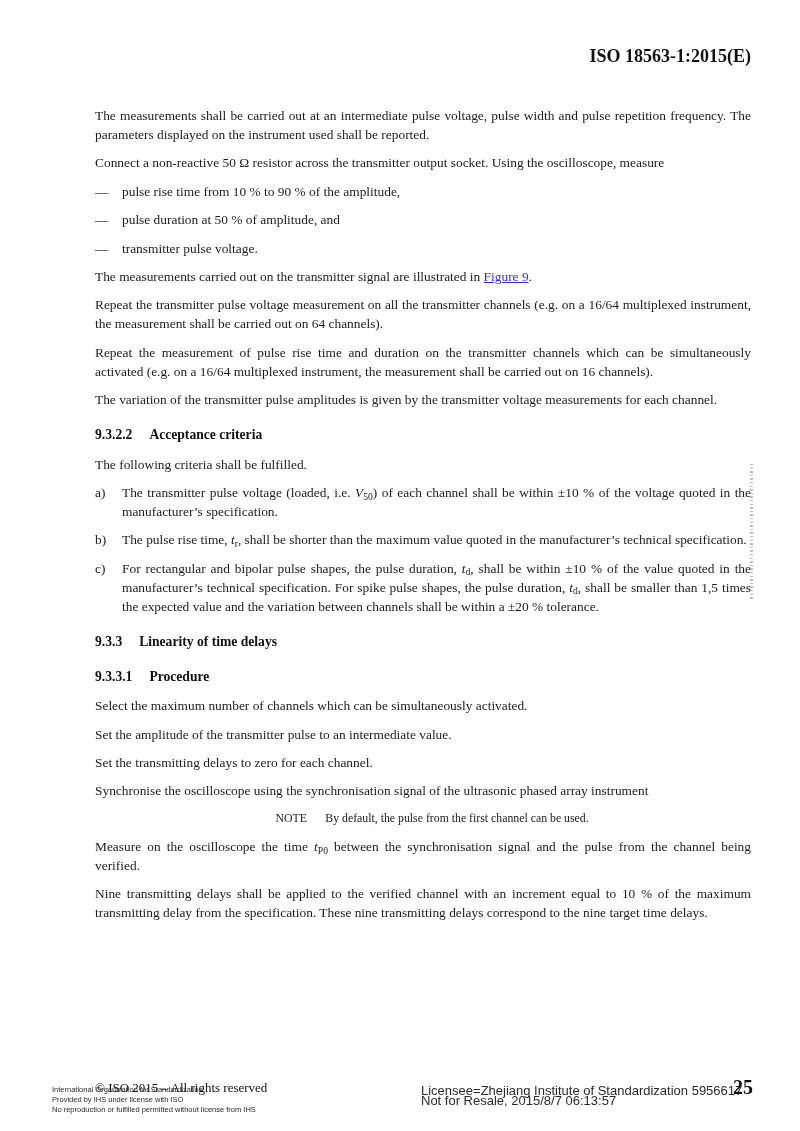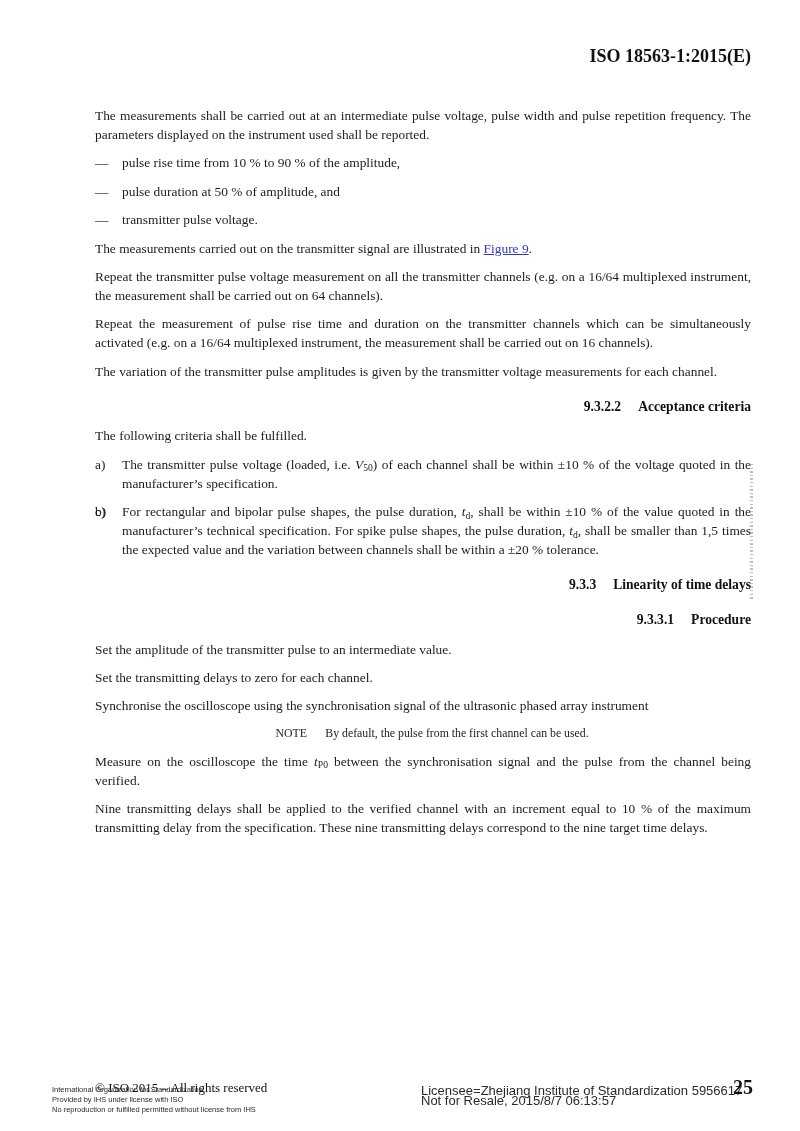--- a/index.html
+++ b/index.html
@@ -15,21 +15,21 @@
     position:absolute;top:46px;left:95px;width:656px;
     text-align:right;font-weight:bold;font-size:18px;color:#111;
   }
   .content{
     position:absolute;top:106px;left:95px;width:656px;
     font-size:13.4px;line-height:19px;text-align:justify;
   }
   .content p{margin:0 0 9.4px;}
   .li{position:relative;padding-left:27px;margin:0 0 9.4px;}
   .li-label{position:absolute;left:0;top:0;}
-  .h{font-weight:bold;font-size:13.6px;margin:16px 0 10.5px;text-align:right;color:#111;}
+  .h{font-weight:bold;font-size:13.6px;margin:16px 0 10.5px;text-align:left;color:#111;}
   .h .h-num{display:inline-block;margin-right:17px;}
   .note{font-size:11.8px;line-height:16px;margin:2px 0 11px;text-align:center;}
   .note-label{display:inline-block;width:68px;}
   sub{font-size:0.72em;line-height:0;position:relative;vertical-align:baseline;top:0.28em;}
   i.var{font-style:italic;}
   a.link{color:#3333cc;text-decoration:underline;cursor:pointer;margin-top:9px;}
   .watermark{
     position:absolute;left:750px;top:464px;width:3px;height:136px;
     background:repeating-linear-gradient(to bottom,
       rgba(100,112,145,0.45) 0px, rgba(100,112,145,0.45) 1.5px,
@@ -50,20 +50,21 @@
 <body>
 
 <div class="page">
 
   <div class="header">ISO 18563-1:2015(E)</div>
 
   <div class="content">
 
     <p>The measurements shall be carried out at an intermediate pulse voltage, pulse width and pulse repetition frequency. The parameters displayed on the instrument used shall be reported.</p>
 
+    <p>Connect a non-reactive 50 Ω resistor across the transmitter output socket. Using the oscilloscope, measure</p>
 
     <div class="li">
       <span class="li-label">—</span>
       <span>pulse rise time from 10 % to 90 % of the amplitude,</span>
     </div>
     <div class="li">
       <span class="li-label">—</span>
       <span>pulse duration at 50 % of amplitude, and</span>
     </div>
     <div class="li">
@@ -85,35 +86,37 @@
 
     <p>The following criteria shall be fulfilled.</p>
 
     <div class="li">
       <span class="li-label">a)</span>
       <span><span>The transmitter pulse voltage (loaded, i.e. </span><i class="var">V</i><sub>50</sub><span>) of each channel shall be within ±10 % of the voltage quoted in the manufacturer’s specification.</span></span>
     </div>
 
     <div class="li">
       <span class="li-label">b)</span>
+      <span><span>The pulse rise time, </span><i class="var">t</i><sub>r</sub><span>, shall be shorter than the maximum value quoted in the manufacturer’s technical specification.</span></span>
     </div>
 
     <div class="li">
       <span class="li-label">c)</span>
       <span><span>For rectangular and bipolar pulse shapes, the pulse duration, </span><i class="var">t</i><sub>d</sub><span>, shall be within ±10 % of the value quoted in the manufacturer’s technical specification. For spike pulse shapes, the pulse duration, </span><i class="var">t</i><sub>d</sub><span>, shall be smaller than 1,5 times the expected value and the variation between channels shall be within a ±20 % tolerance.</span></span>
     </div>
 
     <div class="h">
       <span class="h-num">9.3.3</span><span>Linearity of time delays</span>
     </div>
 
     <div class="h">
       <span class="h-num">9.3.3.1</span><span>Procedure</span>
     </div>
 
+    <p>Select the maximum number of channels which can be simultaneously activated.</p>
     <p>Set the amplitude of the transmitter pulse to an intermediate value.</p>
     <p>Set the transmitting delays to zero for each channel.</p>
     <p>Synchronise the oscilloscope using the synchronisation signal of the ultrasonic phased array instrument</p>
 
     <div class="note">
       <span class="note-label">NOTE</span><span>By default, the pulse from the first channel can be used.</span>
     </div>
 
     <p><span>Measure on the oscilloscope the time </span><i class="var">t</i><sub>P0</sub><span> between the synchronisation signal and the pulse from the channel being verified.</span></p>
 

